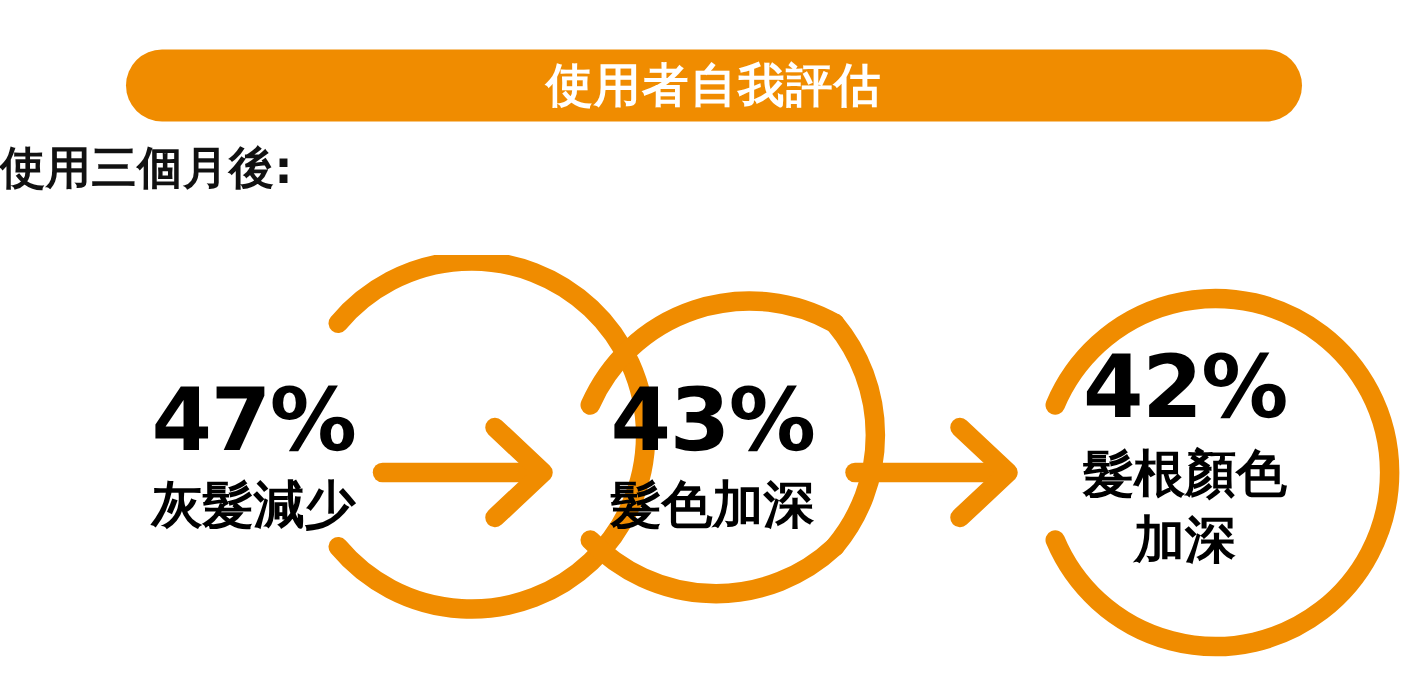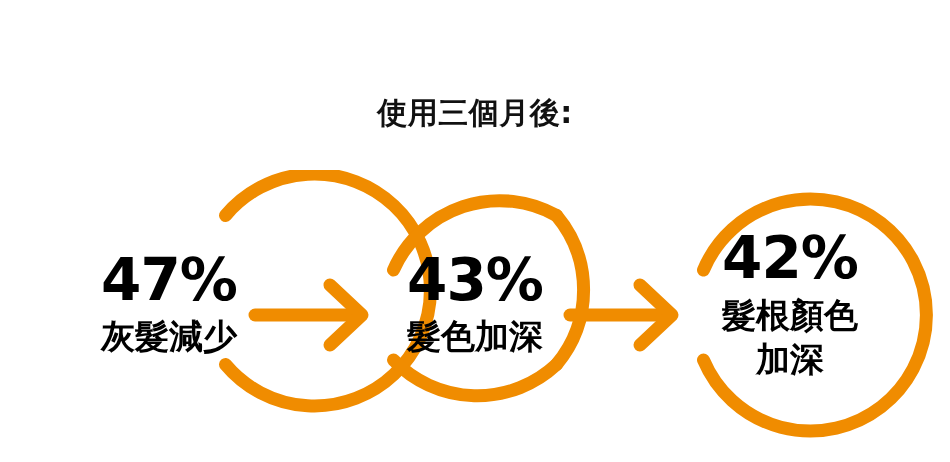--- a/index.html
+++ b/index.html
@@ -39,21 +39,20 @@
     line-height: 1;
     white-space: nowrap;
   }
 
   
   .subtitle {
     position: absolute;
     left: 0;
     top: 95px;
     width: 950px;
-    text-align: center;
     color: #111111;
     font-size: 30px;
     font-weight: bold;
     line-height: 1.2;
     letter-spacing: 0.5px;
   }
 
   
   .diagram {
     position: absolute;
@@ -79,20 +78,23 @@
     font-weight: bold;
     fill: #000000;
     letter-spacing: 0px;
   }
 </style>
 </head>
 <body>
 
 <div id="infographic">
 
+  <div class="banner">
+    <span class="banner-text">使用者自我評估</span>
+  </div>
 
   <div class="subtitle">使用三個月後:</div>
 
   <div class="diagram">
     <svg width="950" height="270" viewBox="0 0 950 270" xmlns="http://www.w3.org/2000/svg">
 
       <g>
 
         <path d="M 225.5 45.5
                  A 116 116 0 1 1 225.5 194.5" fill="none" stroke="#F08C00" stroke-width="13" stroke-linecap="round"></path>

